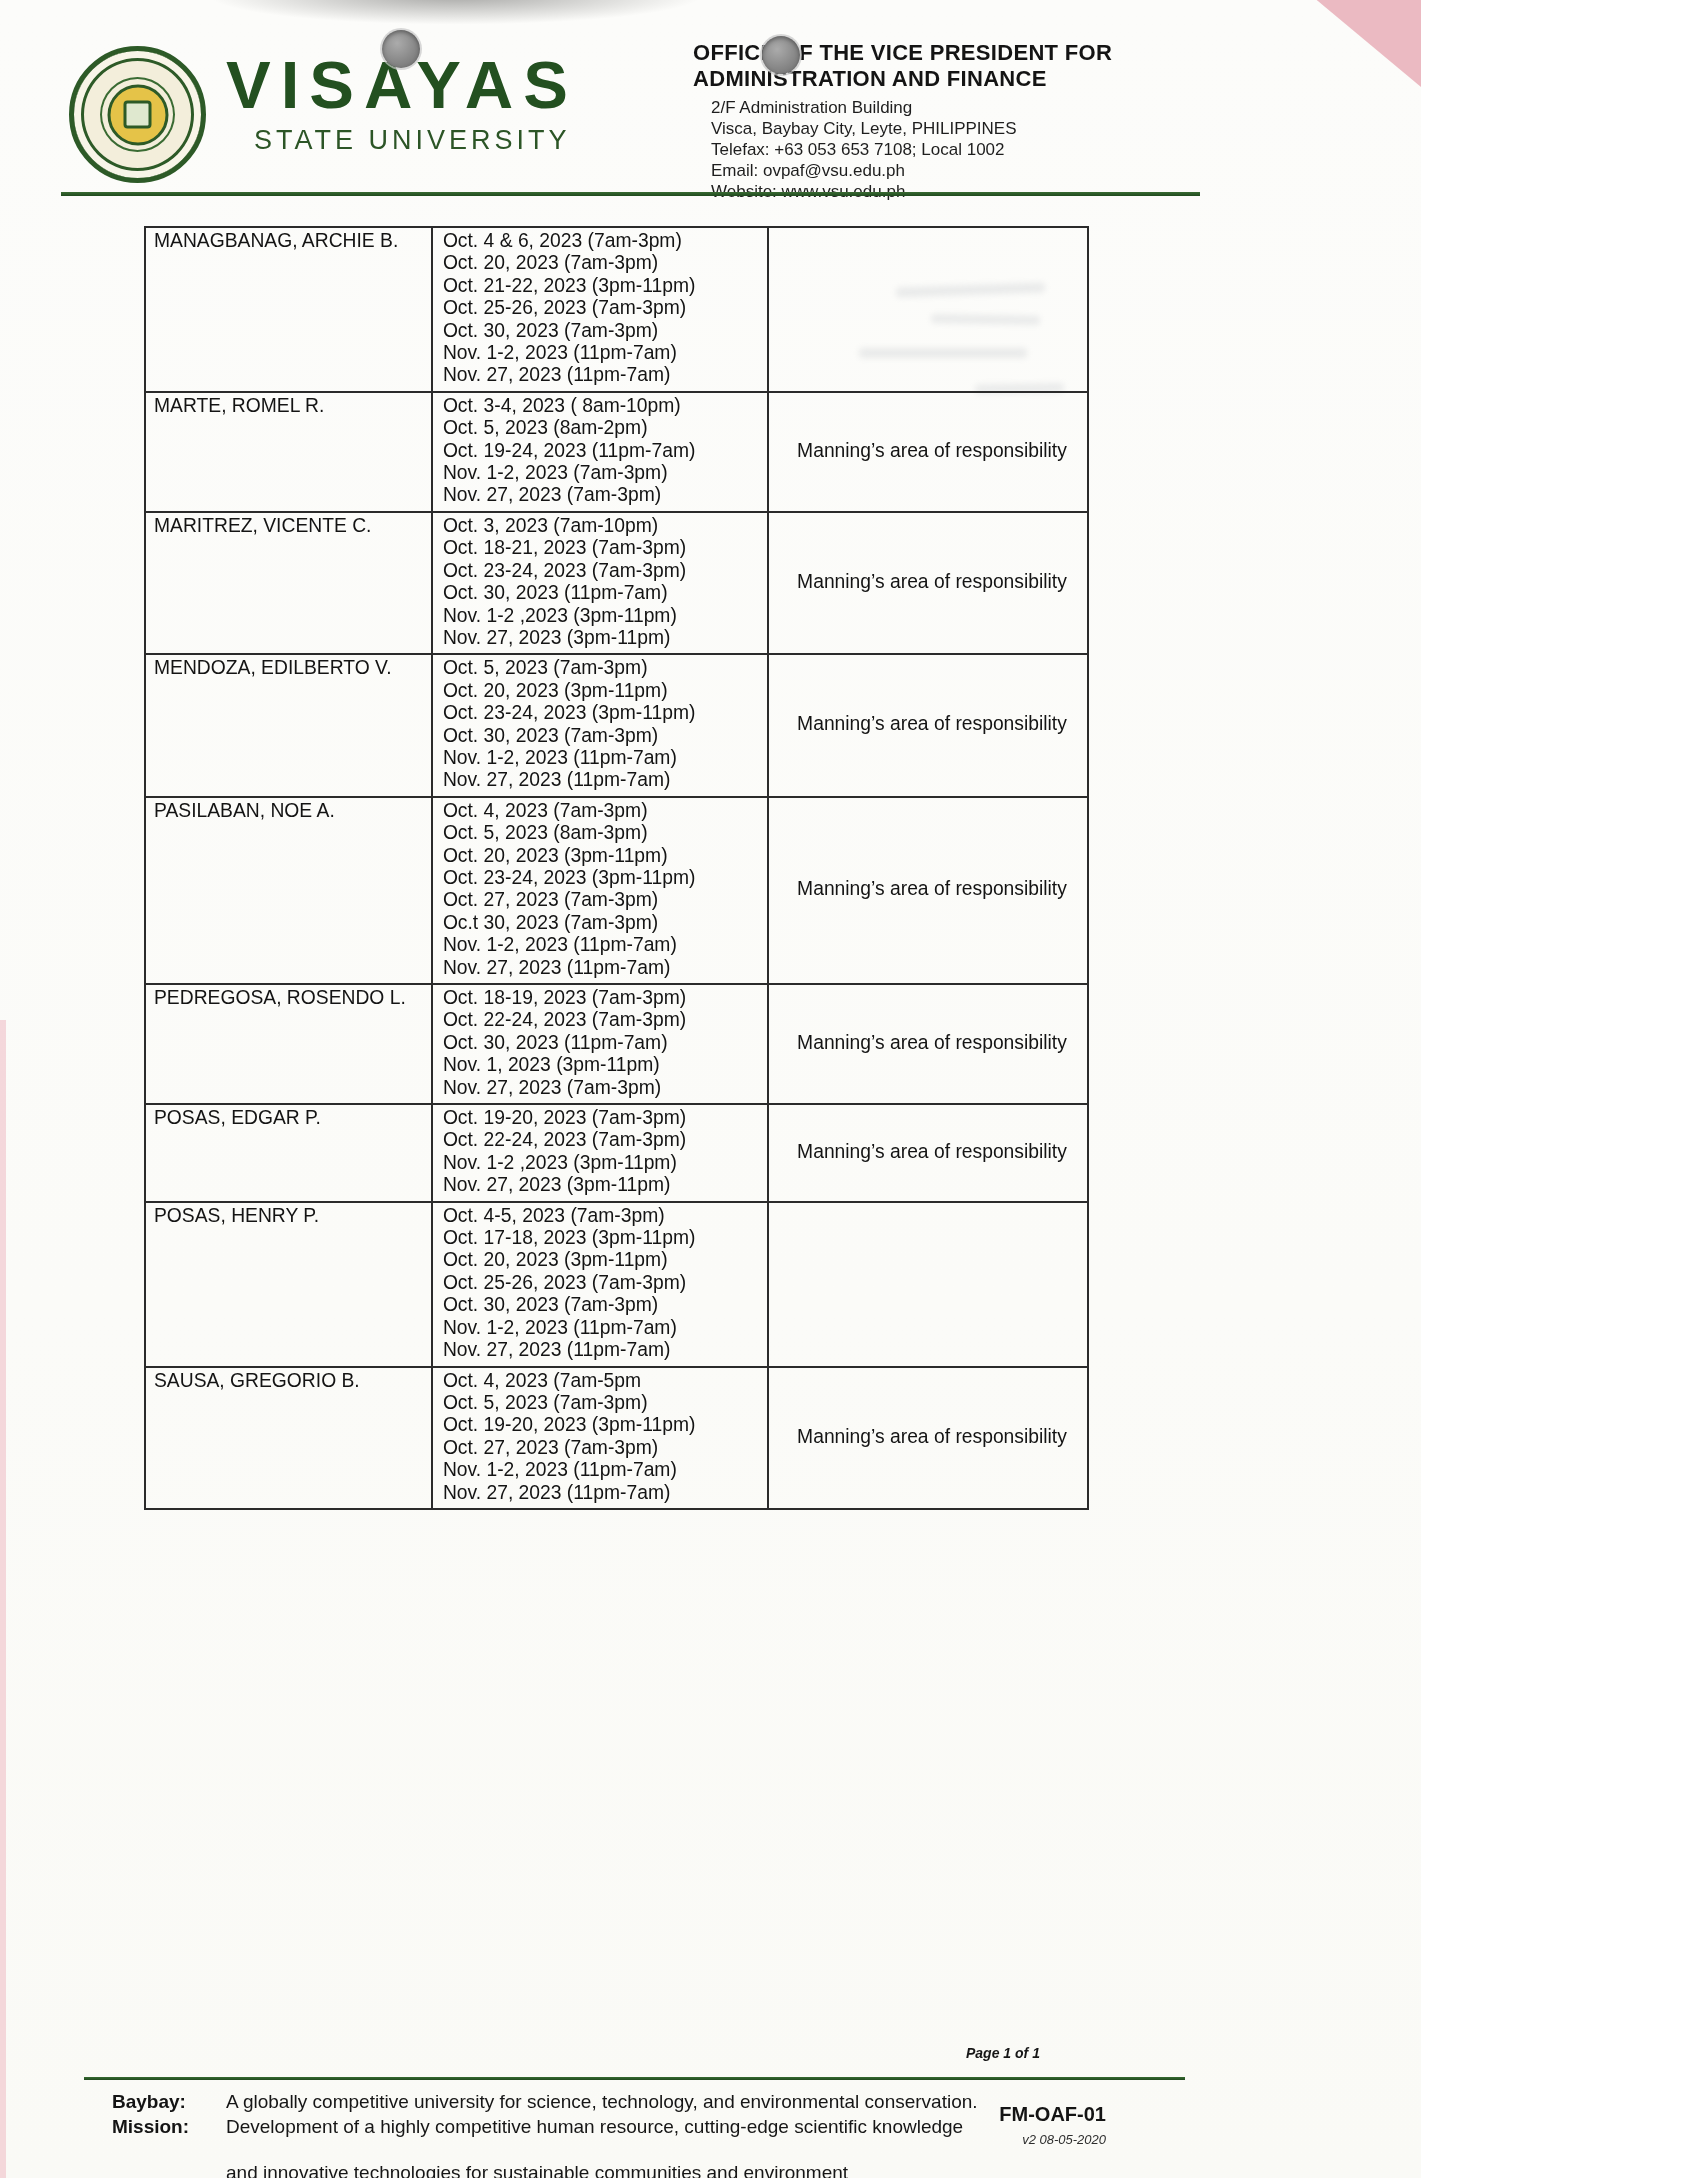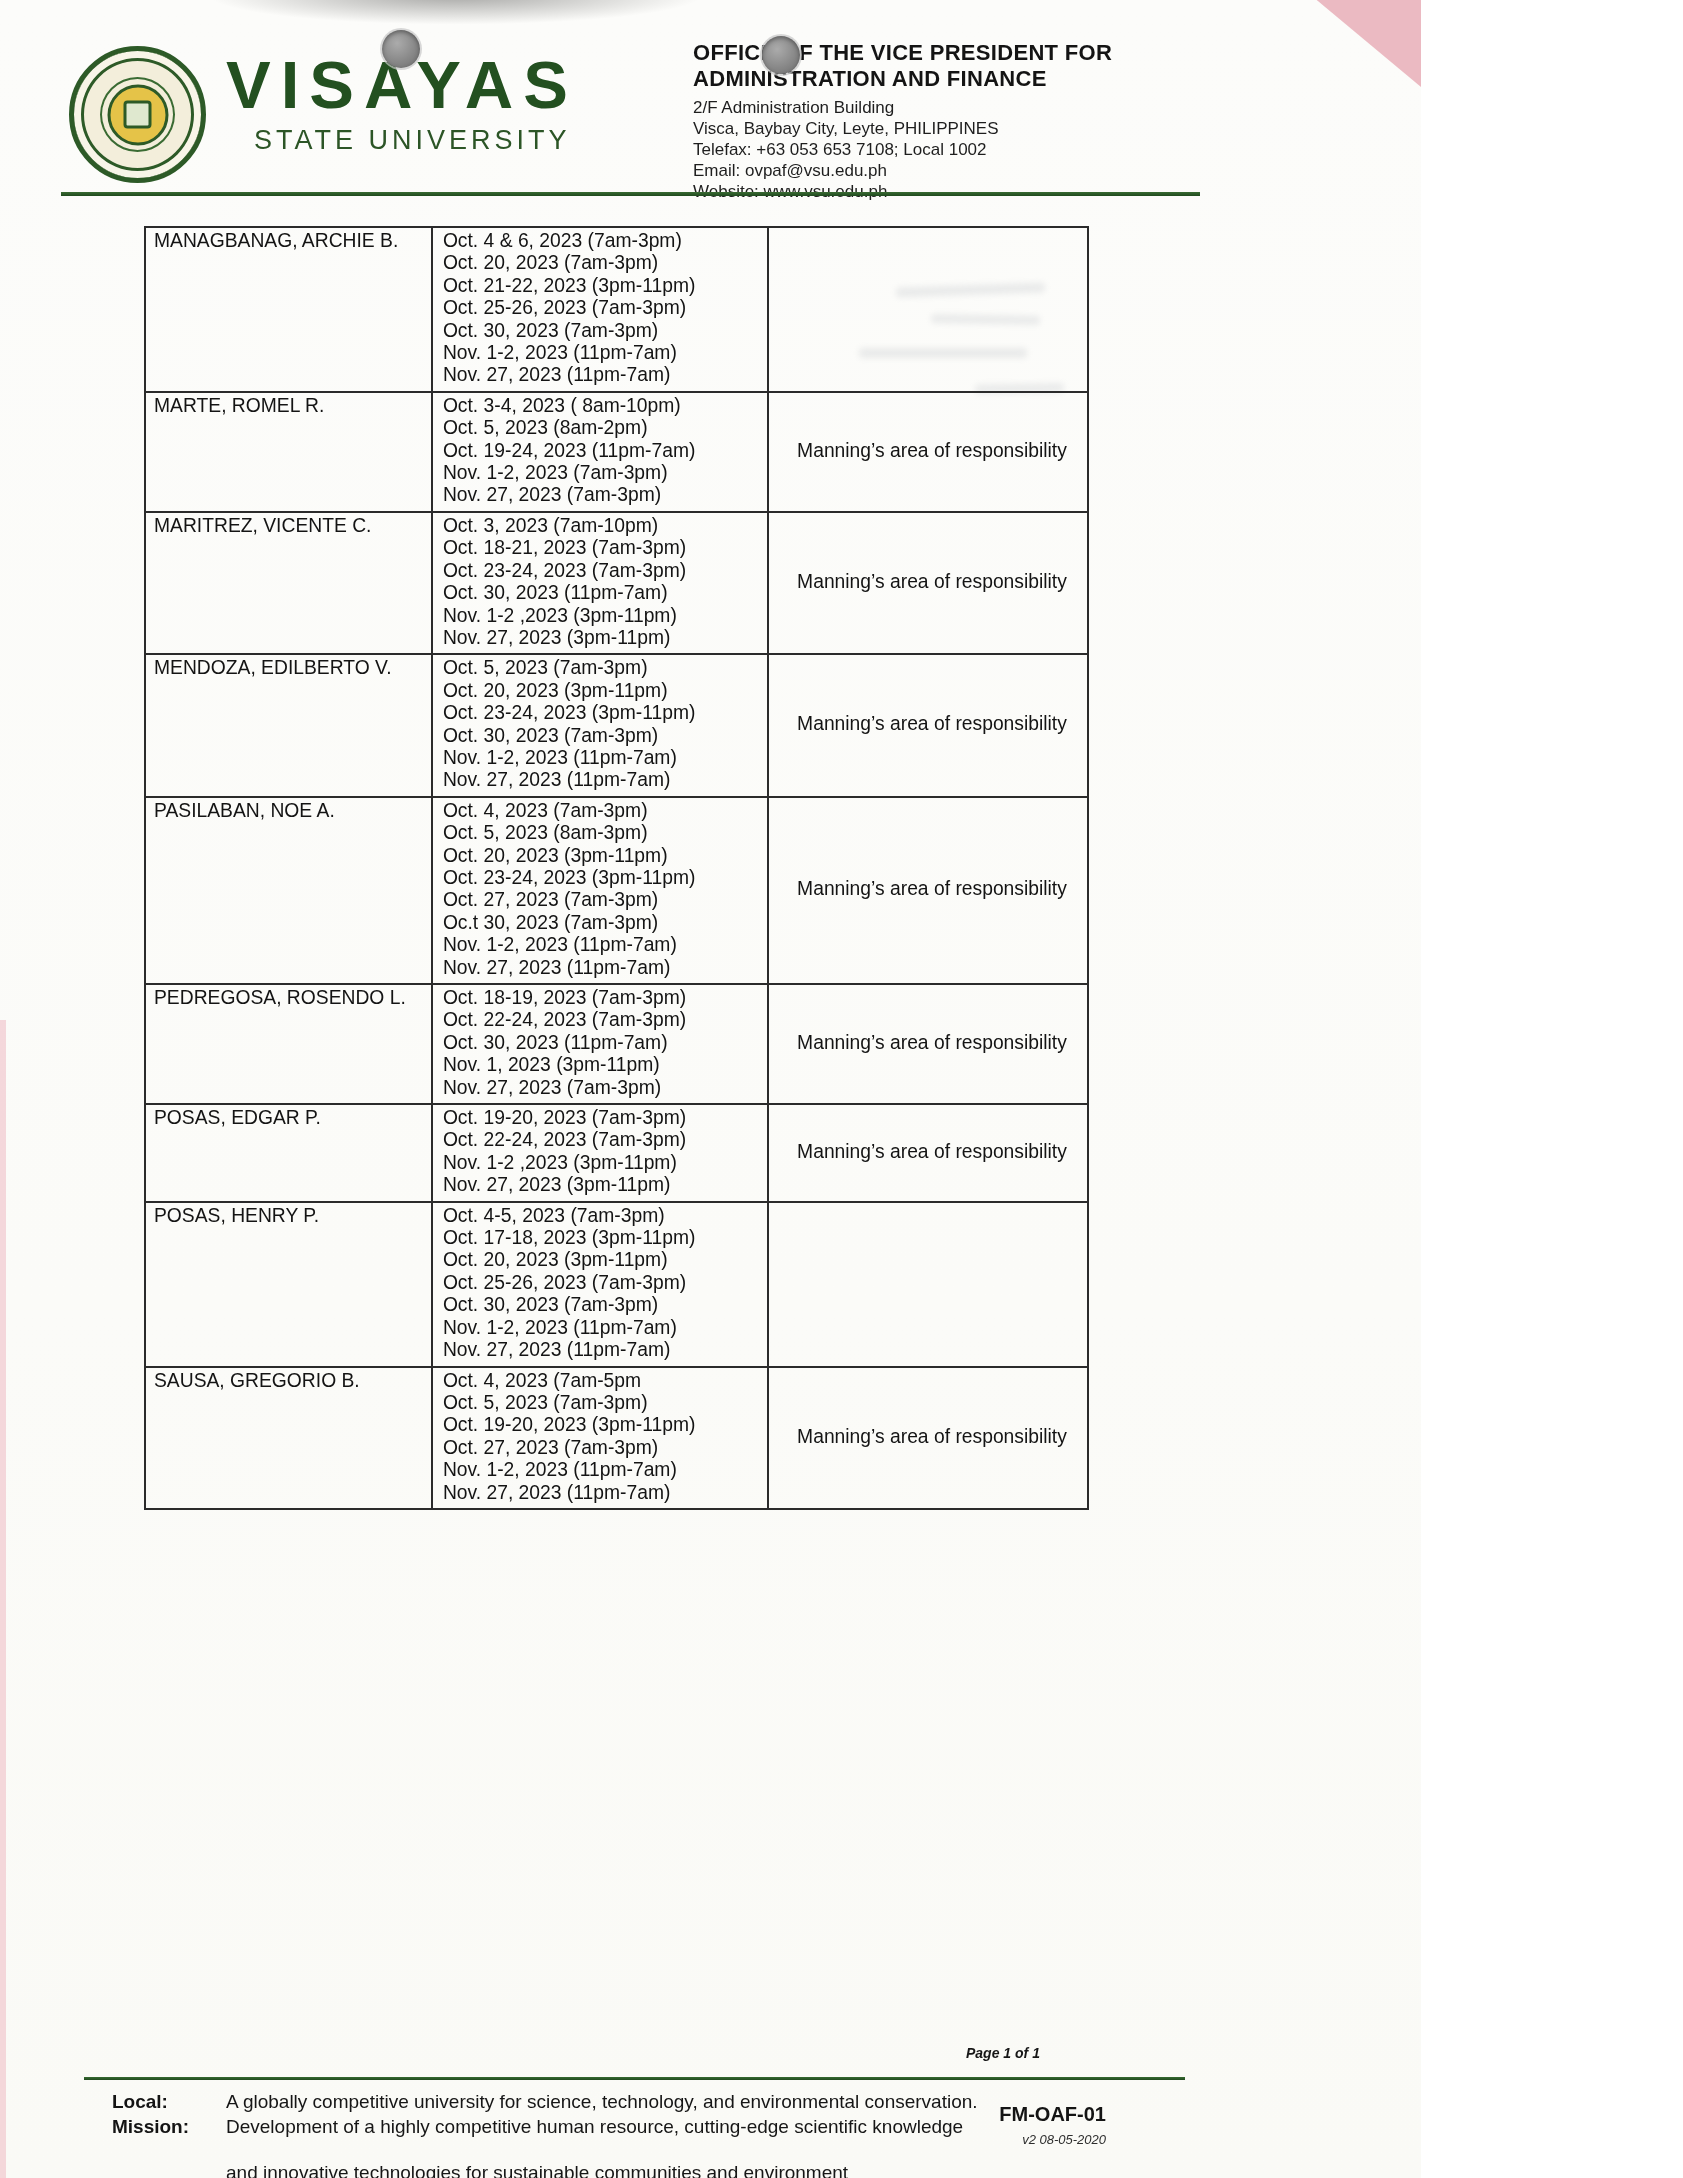--- a/index.html
+++ b/index.html
@@ -37,21 +37,21 @@
   .seal-inner{position:absolute;left:50%;top:50%;transform:translate(-50%,-50%);
     width:55px;height:55px;border-radius:50%;background:#e5c348;border:3px solid #2d5a27;
     display:flex;align-items:center;justify-content:center;}
   .seal-book{width:22px;height:22px;border:3px solid #2d5a27;border-radius:4px;background:#dfe8cf;}
   .wordmark{position:absolute;left:226px;top:50px;font-size:67px;font-weight:bold;
     letter-spacing:10px;color:#235020;line-height:69px;}
   .wordmark-sub{position:absolute;left:254px;top:125px;font-size:27px;letter-spacing:4px;
     color:#2c5526;font-weight:400;}
   .office-block{position:absolute;left:693px;top:40px;width:436px;}
   .office-title{font-size:22px;font-weight:bold;line-height:26px;color:#141414;letter-spacing:0.3px;}
-  .office-addr{margin-top:5px;font-size:17px;line-height:21px;color:#1e1e1e;}
+  .office-addr{margin-top:5px;font-size:17px;line-height:21px;color:#1e1e1e;margin-left:18px;}
   .rule-head{position:absolute;left:61px;top:192px;width:1139px;height:4px;
     background:linear-gradient(180deg,#3a6b33,#1f4a1e);}
 
   
   .sched-table{position:absolute;left:144px;top:226px;width:945px;border-collapse:collapse;
     font-size:19.3px;}
   .sched-table td{border:2px solid #2b2b2b;vertical-align:top;line-height:22.4px;
     padding:2px 8px 4px 8px;color:#141414;}
   td.col-name{width:280px;}
   td.col-sched{width:339px;padding-left:10px;}
@@ -219,21 +219,21 @@
             <div>Nov. 27, 2023 (11pm-7am)</div>
           </td>
           <td class="col-remarks">Manning’s area of responsibility</td>
         </tr>
       </tbody>
   </table>
 
   <div class="page-label">Page 1 of 1</div>
   <div class="rule-foot"></div>
 
-  <div class="foot-label vision-label">Local:</div>
+  <div class="foot-label vision-label">Baybay:</div>
   <div class="foot-text vision-text">A globally competitive university for science, technology, and environmental conservation.</div>
   <div class="foot-label mission-label">Mission:</div>
   <div class="foot-text mission-text1">Development of a highly competitive human resource, cutting-edge scientific knowledge</div>
   <div class="foot-text mission-text2">and innovative technologies for sustainable communities and environment</div>
 
   <div class="fm-code">FM-OAF-01</div>
   <div class="fm-version">v2 08-05-2020</div>
 
 </div>
 

